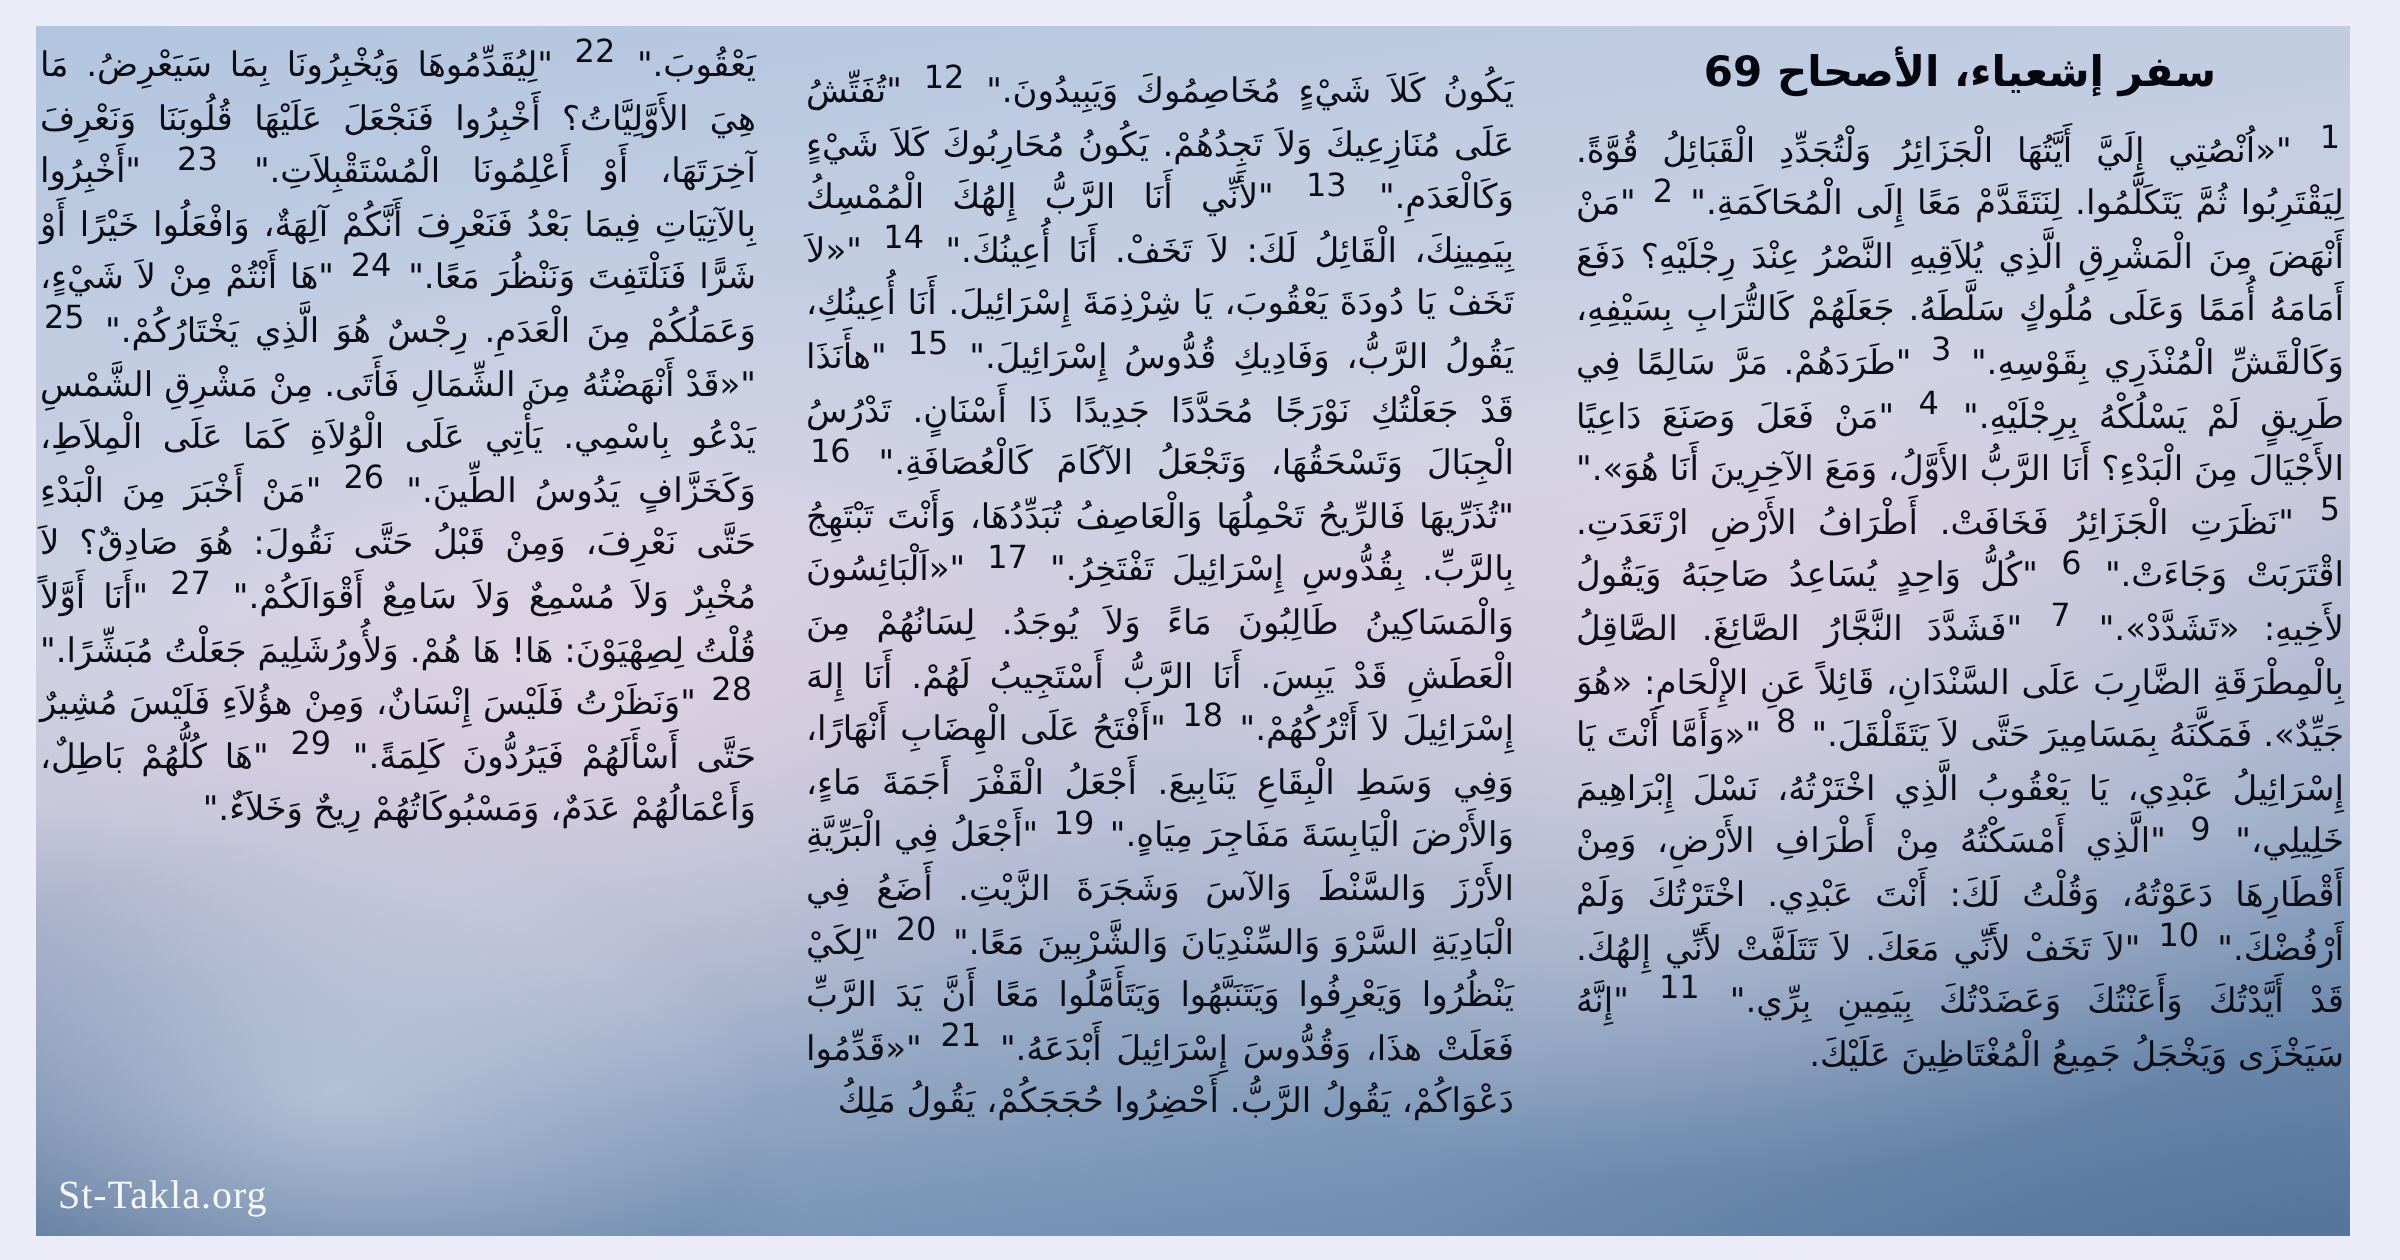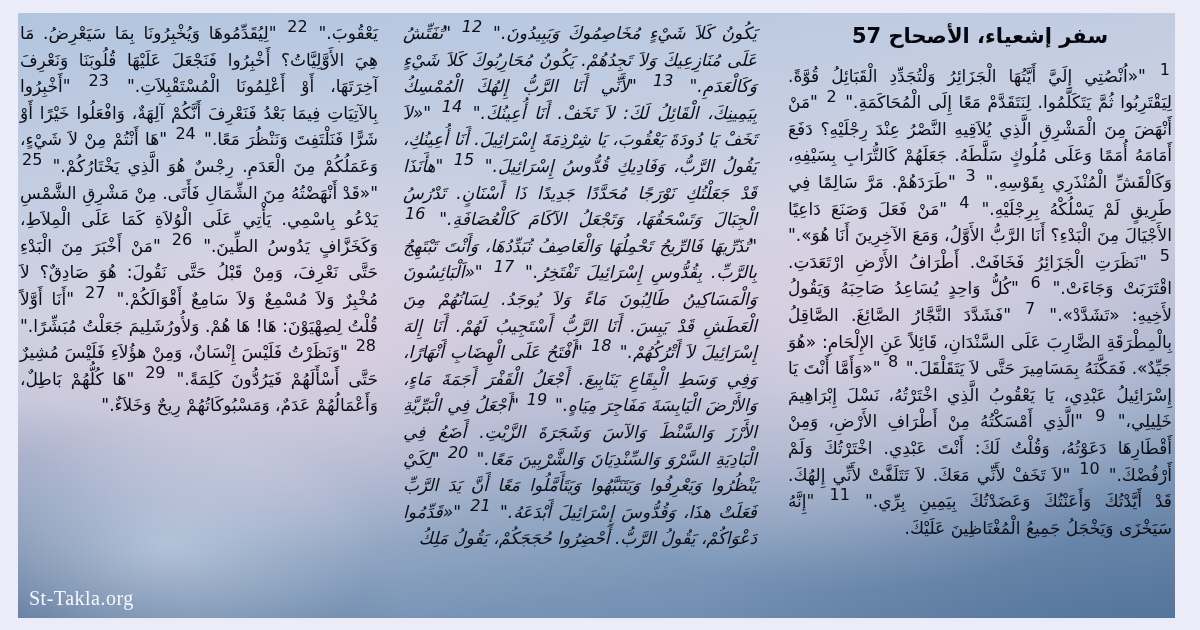--- a/index.html
+++ b/index.html
@@ -28,21 +28,21 @@
     position:absolute;
     direction:rtl;
     unicode-bidi:plaintext;
     text-align:justify;
     color:#0c0c15;
     font-size:17px;
     line-height:26.6px;
     letter-spacing:0;
   }
   .col-right  {top:4px;  left:770px; width:384px;}
-  .col-middle {top:7px;  left:385px; width:354px;font-style:italic;}
+  .col-middle {top:20px;  left:385px; width:354px;}
   .col-left   {top:7px;  left:2px;   width:358px;}
 
   .chapter-title{
     direction:rtl;
     text-align:center;
     font-weight:bold;
     font-size:21px;
     margin:6px 0 13px 0;
     color:#06060e;
   }
@@ -65,21 +65,21 @@
     font-family:Liberation Serif, serif;
   }
 </style>
 </head>
 <body>
 
 <div class="stage">
   <div class="photo">
 
     <div class="col col-right">
-      <div class="chapter-title">سفر إشعياء، الأصحاح 57</div>
+      <div class="chapter-title">سفر إشعياء، الأصحاح 69</div>
       <span><sup class="vnum">1</sup> "«اُنْصُتِي إِلَيَّ أَيَّتُهَا الْجَزَائِرُ وَلْتُجَدِّدِ الْقَبَائِلُ قُوَّةً. لِيَقْتَرِبُوا ثُمَّ يَتَكَلَّمُوا. لِنَتَقَدَّمْ مَعًا إِلَى الْمُحَاكَمَةِ." <sup class="vnum">2</sup> "مَنْ أَنْهَضَ مِنَ الْمَشْرِقِ الَّذِي يُلاَقِيهِ النَّصْرُ عِنْدَ رِجْلَيْهِ؟ دَفَعَ أَمَامَهُ أُمَمًا وَعَلَى مُلُوكٍ سَلَّطَهُ. جَعَلَهُمْ كَالتُّرَابِ بِسَيْفِهِ، وَكَالْقَشِّ الْمُنْذَرِي بِقَوْسِهِ." <sup class="vnum">3</sup> "طَرَدَهُمْ. مَرَّ سَالِمًا فِي طَرِيقٍ لَمْ يَسْلُكْهُ بِرِجْلَيْهِ." <sup class="vnum">4</sup> "مَنْ فَعَلَ وَصَنَعَ دَاعِيًا الأَجْيَالَ مِنَ الْبَدْءِ؟ أَنَا الرَّبُّ الأَوَّلُ، وَمَعَ الآخِرِينَ أَنَا هُوَ»." <sup class="vnum">5</sup> "نَظَرَتِ الْجَزَائِرُ فَخَافَتْ. أَطْرَافُ الأَرْضِ ارْتَعَدَتِ. اقْتَرَبَتْ وَجَاءَتْ." <sup class="vnum">6</sup> "كُلُّ وَاحِدٍ يُسَاعِدُ صَاحِبَهُ وَيَقُولُ لأَخِيهِ: «تَشَدَّدْ»." <sup class="vnum">7</sup> "فَشَدَّدَ النَّجَّارُ الصَّائِغَ. الصَّاقِلُ بِالْمِطْرَقَةِ الضَّارِبَ عَلَى السَّنْدَانِ، قَائِلاً عَنِ الإِلْحَامِ: «هُوَ جَيِّدٌ». فَمَكَّنَهُ بِمَسَامِيرَ حَتَّى لاَ يَتَقَلْقَلَ." <sup class="vnum">8</sup> "«وَأَمَّا أَنْتَ يَا إِسْرَائِيلُ عَبْدِي، يَا يَعْقُوبُ الَّذِي اخْتَرْتُهُ، نَسْلَ إِبْرَاهِيمَ خَلِيلِي،" <sup class="vnum">9</sup> "الَّذِي أَمْسَكْتُهُ مِنْ أَطْرَافِ الأَرْضِ، وَمِنْ أَقْطَارِهَا دَعَوْتُهُ، وَقُلْتُ لَكَ: أَنْتَ عَبْدِي. اخْتَرْتُكَ وَلَمْ أَرْفُضْكَ." <sup class="vnum">10</sup> "لاَ تَخَفْ لأَنِّي مَعَكَ. لاَ تَتَلَفَّتْ لأَنِّي إِلهُكَ. قَدْ أَيَّدْتُكَ وَأَعَنْتُكَ وَعَضَدْتُكَ بِيَمِينِ بِرِّي." <sup class="vnum">11</sup> "إِنَّهُ سَيَخْزَى وَيَخْجَلُ جَمِيعُ الْمُغْتَاظِينَ عَلَيْكَ.</span>
     </div>
 
     <div class="col col-middle">يَكُونُ كَلاَ شَيْءٍ مُخَاصِمُوكَ وَيَبِيدُونَ." <sup class="vnum">12</sup> "تُفَتِّشُ عَلَى مُنَازِعِيكَ وَلاَ تَجِدُهُمْ. يَكُونُ مُحَارِبُوكَ كَلاَ شَيْءٍ وَكَالْعَدَمِ." <sup class="vnum">13</sup> "لأَنِّي أَنَا الرَّبُّ إِلهُكَ الْمُمْسِكُ بِيَمِينِكَ، الْقَائِلُ لَكَ: لاَ تَخَفْ. أَنَا أُعِينُكَ." <sup class="vnum">14</sup> "«لاَ تَخَفْ يَا دُودَةَ يَعْقُوبَ، يَا شِرْذِمَةَ إِسْرَائِيلَ. أَنَا أُعِينُكِ، يَقُولُ الرَّبُّ، وَفَادِيكِ قُدُّوسُ إِسْرَائِيلَ." <sup class="vnum">15</sup> "هأَنَذَا قَدْ جَعَلْتُكِ نَوْرَجًا مُحَدَّدًا جَدِيدًا ذَا أَسْنَانٍ. تَدْرُسُ الْجِبَالَ وَتَسْحَقُهَا، وَتَجْعَلُ الآكَامَ كَالْعُصَافَةِ." <sup class="vnum">16</sup> "تُذَرِّيهَا فَالرِّيحُ تَحْمِلُهَا وَالْعَاصِفُ تُبَدِّدُهَا، وَأَنْتَ تَبْتَهِجُ بِالرَّبِّ. بِقُدُّوسِ إِسْرَائِيلَ تَفْتَخِرُ." <sup class="vnum">17</sup> "«اَلْبَائِسُونَ وَالْمَسَاكِينُ طَالِبُونَ مَاءً وَلاَ يُوجَدُ. لِسَانُهُمْ مِنَ الْعَطَشِ قَدْ يَبِسَ. أَنَا الرَّبُّ أَسْتَجِيبُ لَهُمْ. أَنَا إِلهَ إِسْرَائِيلَ لاَ أَتْرُكُهُمْ." <sup class="vnum">18</sup> "أَفْتَحُ عَلَى الْهِضَابِ أَنْهَارًا، وَفِي وَسَطِ الْبِقَاعِ يَنَابِيعَ. أَجْعَلُ الْقَفْرَ أَجَمَةَ مَاءٍ، وَالأَرْضَ الْيَابِسَةَ مَفَاجِرَ مِيَاهٍ." <sup class="vnum">19</sup> "أَجْعَلُ فِي الْبَرِّيَّةِ الأَرْزَ وَالسَّنْطَ وَالآسَ وَشَجَرَةَ الزَّيْتِ. أَضَعُ فِي الْبَادِيَةِ السَّرْوَ وَالسِّنْدِيَانَ وَالشَّرْبِينَ مَعًا." <sup class="vnum">20</sup> "لِكَيْ يَنْظُرُوا وَيَعْرِفُوا وَيَتَنَبَّهُوا وَيَتَأَمَّلُوا مَعًا أَنَّ يَدَ الرَّبِّ فَعَلَتْ هذَا، وَقُدُّوسَ إِسْرَائِيلَ أَبْدَعَهُ." <sup class="vnum">21</sup> "«قَدِّمُوا دَعْوَاكُمْ، يَقُولُ الرَّبُّ. أَحْضِرُوا حُجَجَكُمْ، يَقُولُ مَلِكُ</div>
 
     <div class="col col-left">يَعْقُوبَ." <sup class="vnum">22</sup> "لِيُقَدِّمُوهَا وَيُخْبِرُونَا بِمَا سَيَعْرِضُ. مَا هِيَ الأَوَّلِيَّاتُ؟ أَخْبِرُوا فَنَجْعَلَ عَلَيْهَا قُلُوبَنَا وَنَعْرِفَ آخِرَتَهَا، أَوْ أَعْلِمُونَا الْمُسْتَقْبِلاَتِ." <sup class="vnum">23</sup> "أَخْبِرُوا بِالآتِيَاتِ فِيمَا بَعْدُ فَنَعْرِفَ أَنَّكُمْ آلِهَةٌ، وَافْعَلُوا خَيْرًا أَوْ شَرًّا فَنَلْتَفِتَ وَنَنْظُرَ مَعًا." <sup class="vnum">24</sup> "هَا أَنْتُمْ مِنْ لاَ شَيْءٍ، وَعَمَلُكُمْ مِنَ الْعَدَمِ. رِجْسٌ هُوَ الَّذِي يَخْتَارُكُمْ." <sup class="vnum">25</sup> "«قَدْ أَنْهَضْتُهُ مِنَ الشِّمَالِ فَأَتَى. مِنْ مَشْرِقِ الشَّمْسِ يَدْعُو بِاسْمِي. يَأْتِي عَلَى الْوُلاَةِ كَمَا عَلَى الْمِلاَطِ، وَكَخَزَّافٍ يَدُوسُ الطِّينَ." <sup class="vnum">26</sup> "مَنْ أَخْبَرَ مِنَ الْبَدْءِ حَتَّى نَعْرِفَ، وَمِنْ قَبْلُ حَتَّى نَقُولَ: هُوَ صَادِقٌ؟ لاَ مُخْبِرٌ وَلاَ مُسْمِعٌ وَلاَ سَامِعٌ أَقْوَالَكُمْ." <sup class="vnum">27</sup> "أَنَا أَوَّلاً قُلْتُ لِصِهْيَوْنَ: هَا! هَا هُمْ. وَلأُورُشَلِيمَ جَعَلْتُ مُبَشِّرًا." <sup class="vnum">28</sup> "وَنَظَرْتُ فَلَيْسَ إِنْسَانٌ، وَمِنْ هؤُلاَءِ فَلَيْسَ مُشِيرٌ حَتَّى أَسْأَلَهُمْ فَيَرُدُّونَ كَلِمَةً." <sup class="vnum">29</sup> "هَا كُلُّهُمْ بَاطِلٌ، وَأَعْمَالُهُمْ عَدَمٌ، وَمَسْبُوكَاتُهُمْ رِيحٌ وَخَلاَءٌ."</div>
 
     <div class="watermark">St-Takla.org</div>
   </div>
 </div>

